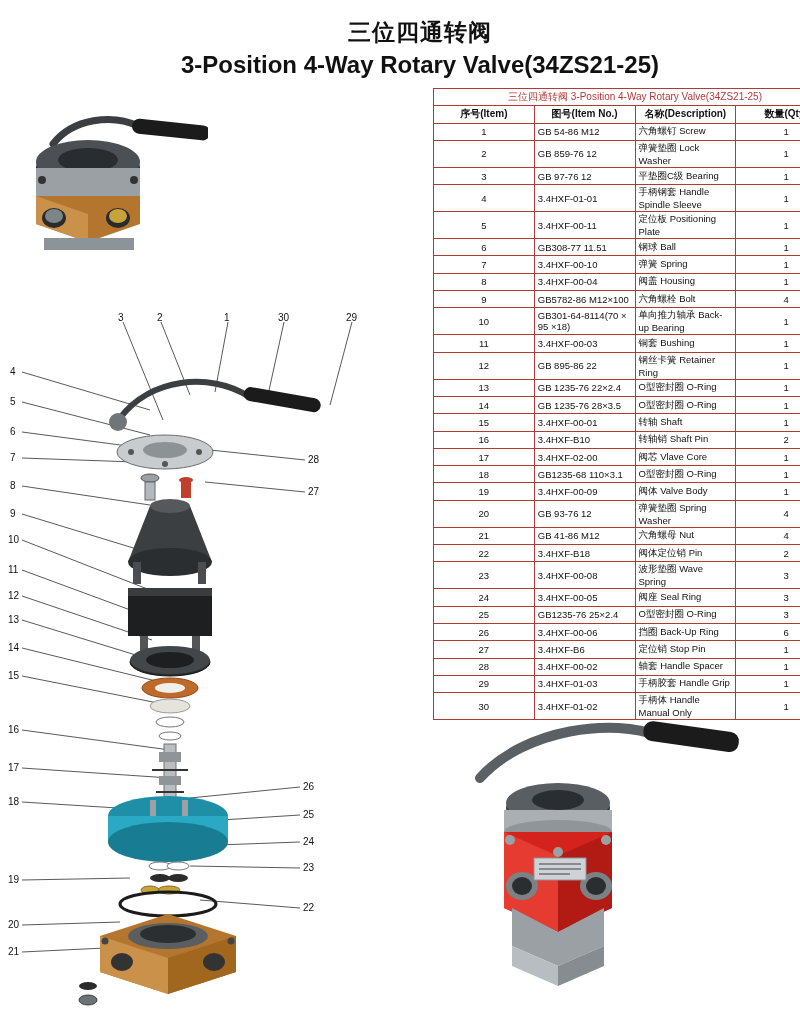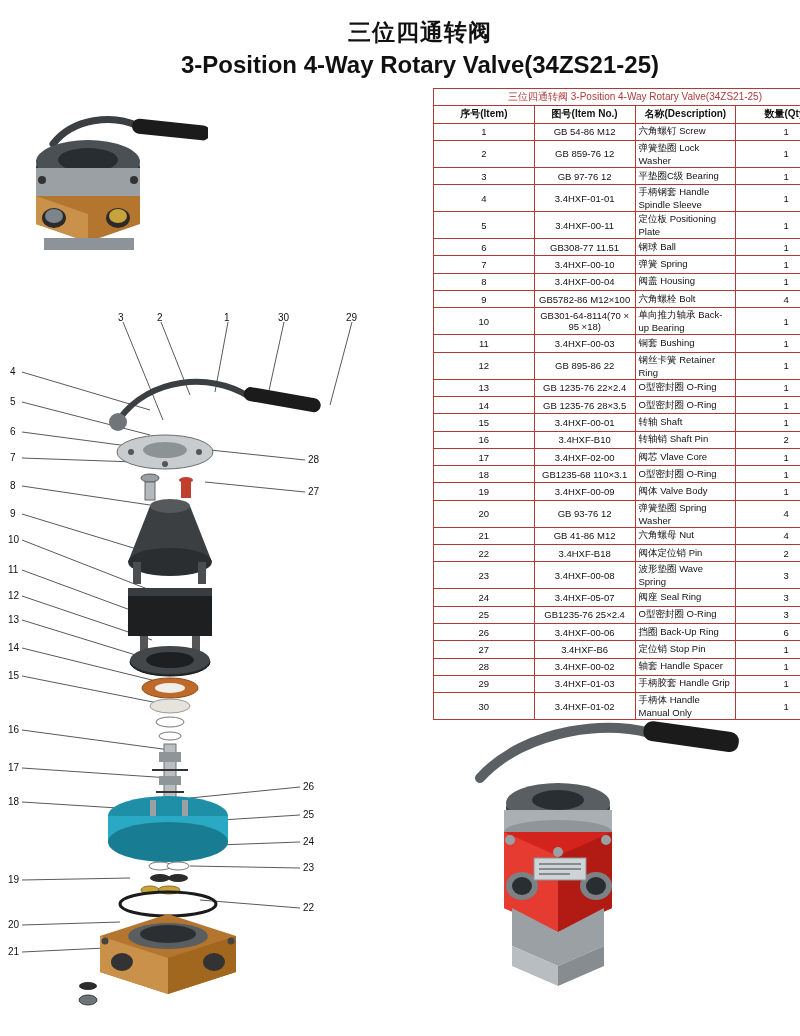--- a/index.html
+++ b/index.html
@@ -67,21 +67,21 @@
     height: 18px;
     font-weight: normal;
   }
   .tbl-head td {
     text-align: center;
     font-weight: bold;
     font-size: 10px;
     color: #111;
   }
   .c-item { width: 46px; text-align: center; margin-left: 28px; }
-  .c-part { width: 138px; text-align: center; }
+  .c-part { width: 138px; }
   .c-desc { width: 166px; text-align: left; padding-left: 6px; }
   .c-qty  { width: 54px; text-align: center; }
 
   
   .photo {
     position: absolute;
   }
   #photo-top { left: 18px; top: 96px; width: 190px; height: 185px; }
   #photo-bottom { left: 440px; top: 700px; width: 310px; height: 300px; }
 
@@ -277,21 +277,21 @@
           <td class="c-qty">2</td>
         </tr>
         <tr>
           <td class="c-item">23</td>
           <td class="c-part">3.4HXF-00-08</td>
           <td class="c-desc">波形垫圈 Wave Spring</td>
           <td class="c-qty">3</td>
         </tr>
         <tr>
           <td class="c-item">24</td>
-          <td class="c-part">3.4HXF-05-07</td>
+          <td class="c-part">3.4HXF-00-05</td>
           <td class="c-desc">阀座 Seal Ring</td>
           <td class="c-qty">3</td>
         </tr>
         <tr>
           <td class="c-item">25</td>
           <td class="c-part">GB1235-76 25×2.4</td>
           <td class="c-desc">O型密封圈 O-Ring</td>
           <td class="c-qty">3</td>
         </tr>
         <tr>

